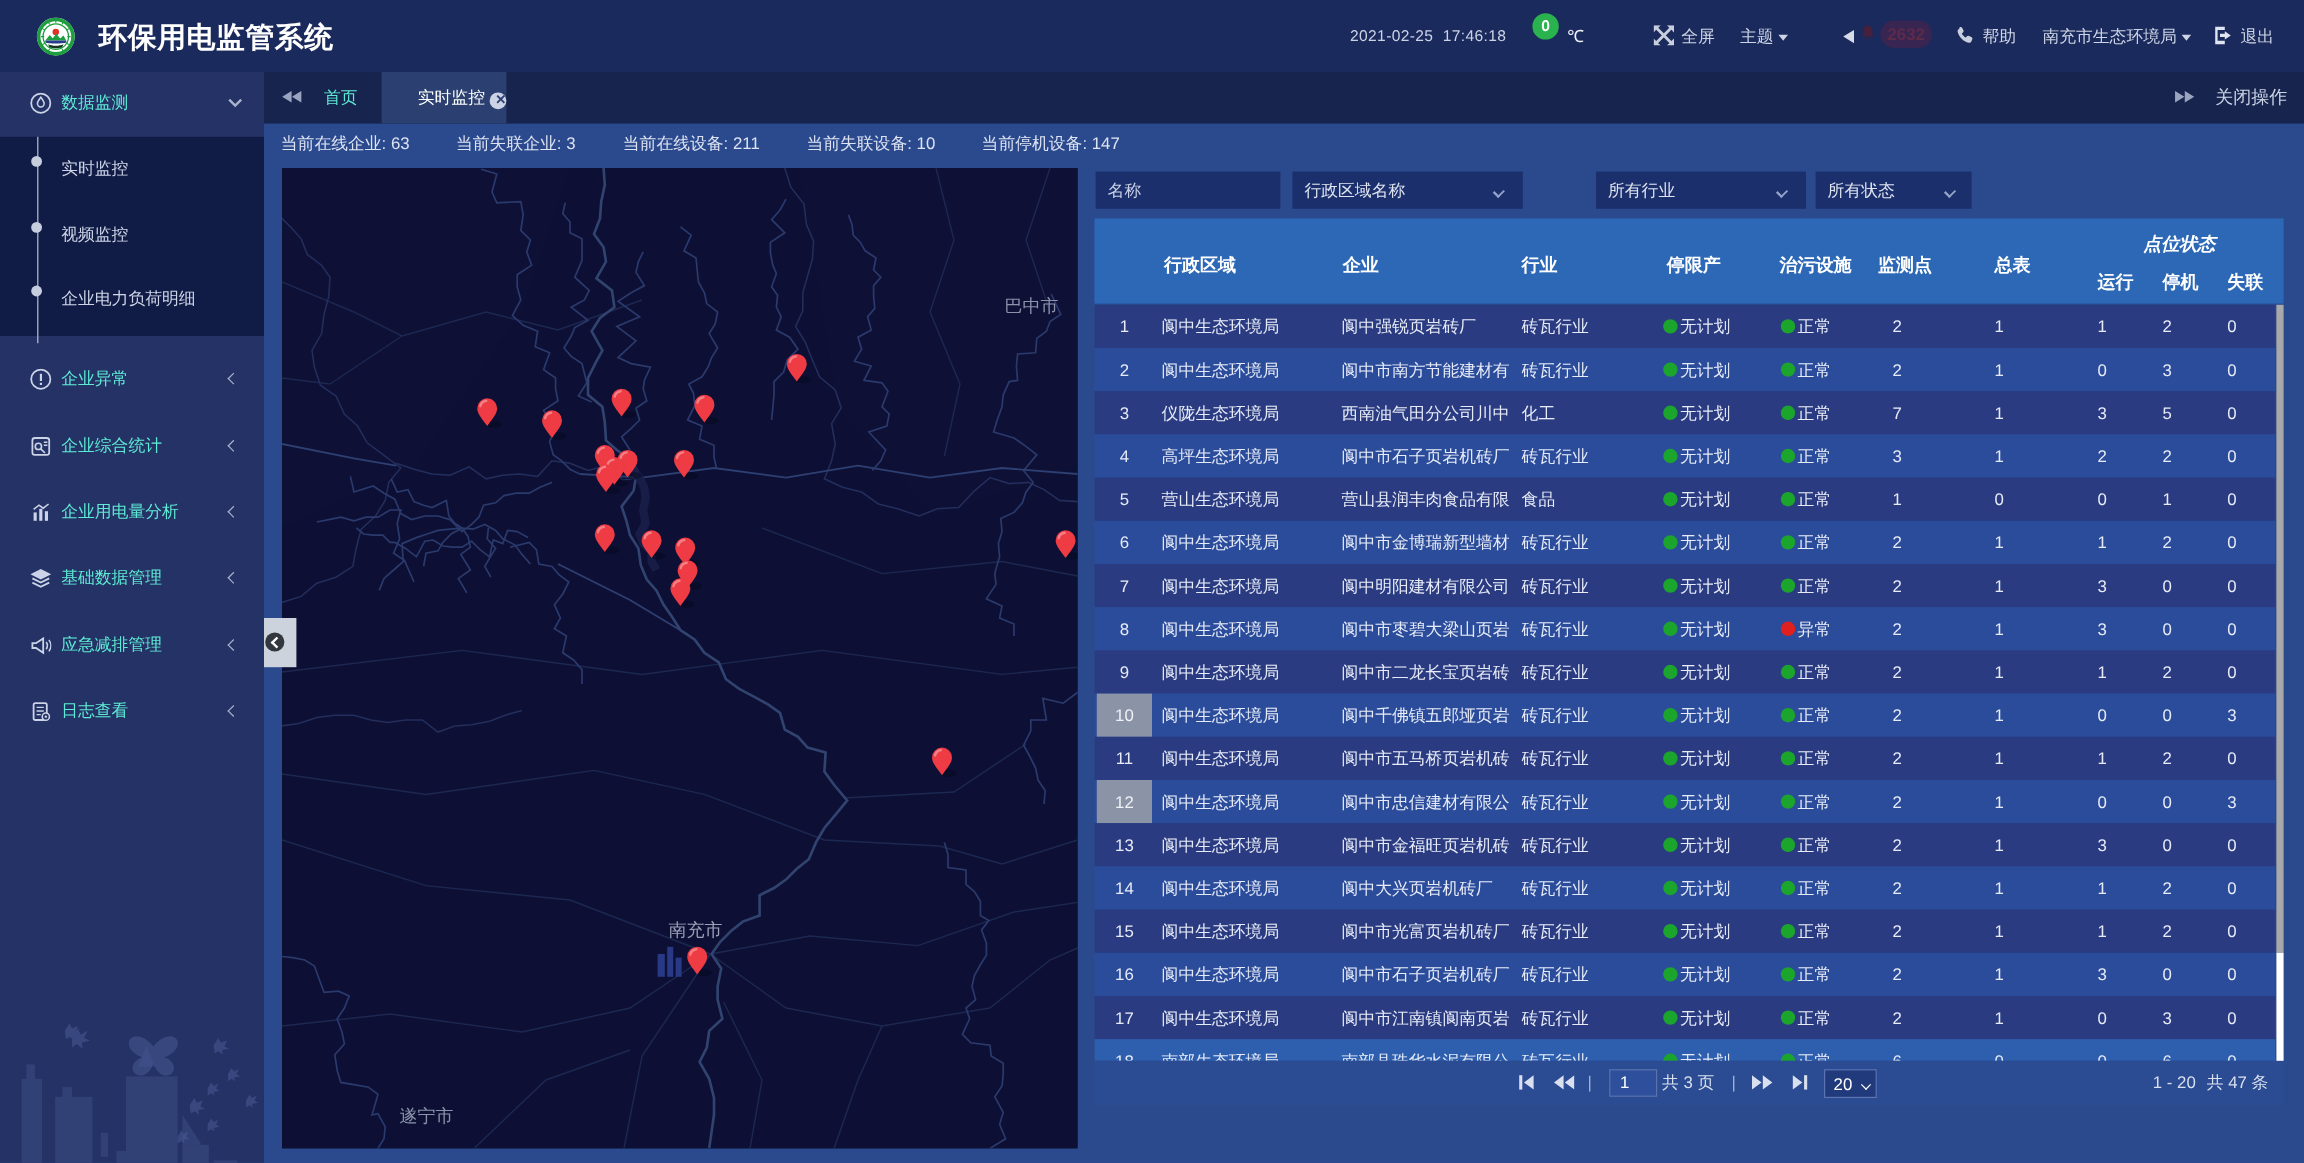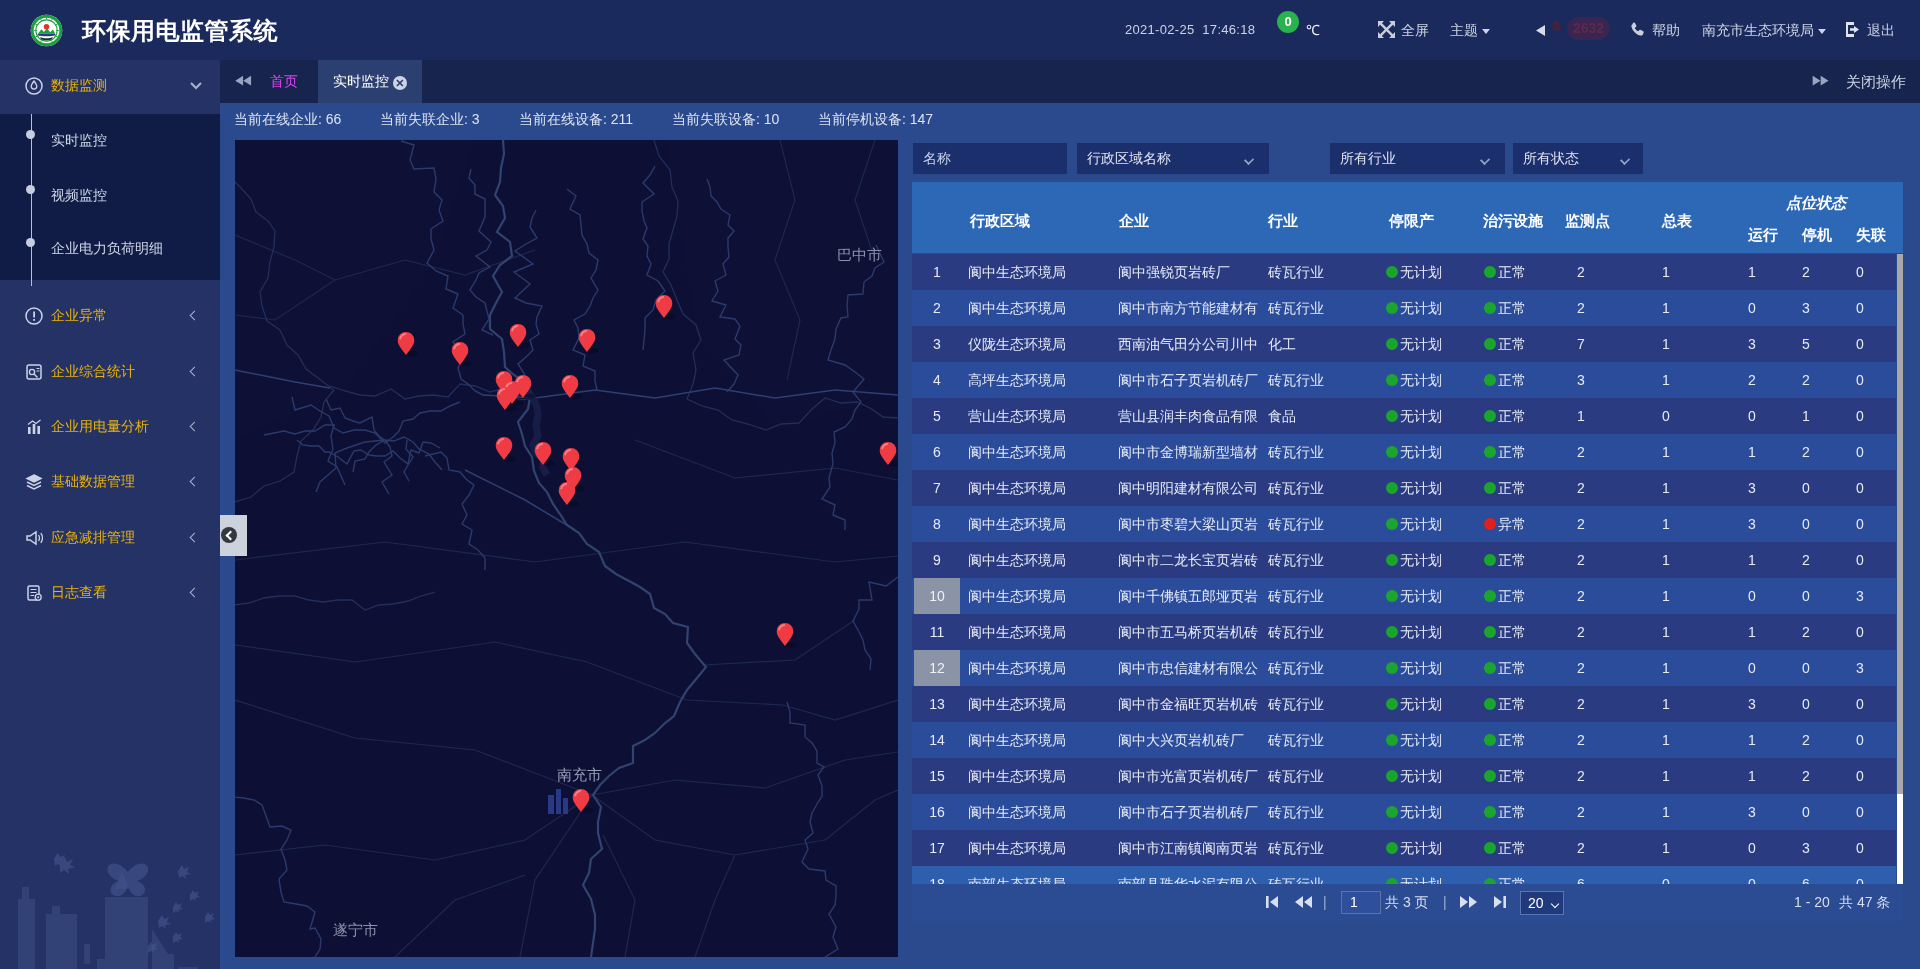--- a/index.html
+++ b/index.html
@@ -16,34 +16,34 @@
 #fullscr{left:1378px}
 #theme{left:1450px}
 #spk{left:1536px}
 #bellpill{position:absolute;left:1567px;top:17px;width:43px;height:23px;border-radius:12px;background:rgba(105,28,64,.38);color:#5e2a4a;font-size:14px;font-weight:bold;text-align:center;line-height:23px}
 #help{left:1630px}
 #org{left:1702px}
 #logout{left:1845px}
 .car{display:inline-block;width:0;height:0;border-left:4.5px solid transparent;border-right:4.5px solid transparent;border-top:5.5px solid #cdd4e6;vertical-align:middle;margin-left:4px}
 
 #side{position:absolute;left:0;top:60px;width:220px;height:909px;background:#243266;overflow:hidden}
-.mitem{position:absolute;left:0;width:220px;height:40px;color:#eab308;font-size:14px}
+.mitem{position:absolute;left:0;width:220px;height:40px;color:#5eead4;font-size:14px}
 .mitem .txt{position:absolute;left:51px;top:10px}
 .mitem .ic{position:absolute;left:25px;top:10px;width:18px;height:18px}
 .mitem .lt{position:absolute;right:22px;top:15px;width:7px;height:7px;border-left:1.6px solid #aab3cc;border-bottom:1.6px solid #aab3cc;transform:rotate(45deg)}
 #submenu{position:absolute;left:0;top:54px;width:220px;height:166px;background:#101c45}
 #subline{position:absolute;left:31px;top:54px;width:1px;height:172px;background:#b9c0d4}
 .sitem{position:absolute;left:51px;width:160px;color:#ced5e8;font-size:14px}
 .sdot{position:absolute;left:26px;width:9px;height:9px;border-radius:50%;background:#c6cddf}
 
 #tabbar{position:absolute;left:220px;top:60px;width:1700px;height:43px;background:#17254e}
 #tabrew{position:absolute;left:13px;top:13px;color:#9aa3c0;font-size:12px;letter-spacing:-4px}
-.tab{position:absolute;top:0;height:43px;line-height:43px;color:#d946ef;font-size:14px}
+.tab{position:absolute;top:0;height:43px;line-height:43px;color:#5eead4;font-size:14px}
 #tab1{left:50px}
-#tab2{left:98px;width:104px;background:#2b4070;color:#fff;text-align:center}
+#tab2{left:98px;width:104px;background:#2b4070;color:#fff;text-align:right}
 #tabfwd{position:absolute;right:94px;top:13px;color:#9aa3c0;font-size:12px;letter-spacing:-4px}
 #tabclose{position:absolute;right:14px;top:0;height:43px;line-height:43px;color:#ccd3e6;font-size:15px}
 
 .stat{position:absolute;top:111px;height:20px;color:#dde3f2;font-size:14px;white-space:nowrap}
 
 #map{position:absolute;left:235px;top:140px;width:663px;height:817px;background:#0d1034}
 #handle{position:absolute;left:220px;top:515px;width:27px;height:41px;background:#ccd3dd;z-index:5}
 #handle .cir{position:absolute;left:1px;top:12px;width:16px;height:16px;border-radius:50%;background:#33383f}
 #handle .cir:after{content:"";position:absolute;left:6px;top:4.5px;width:5px;height:5px;border-left:2px solid #fff;border-bottom:2px solid #fff;transform:rotate(45deg)}
 
@@ -254,21 +254,21 @@
 </div>
 
 <div id="tabbar">
 <div id="tabrew">◀◀&nbsp;</div>
 <div class="tab" id="tab1">首页</div>
 <div class="tab" id="tab2">实时监控 <span style="display:inline-block;width:14px;height:14px;border-radius:50%;background:#cdd3e6;color:#2b4070;font-size:11px;line-height:14px;vertical-align:-1px;font-weight:bold">✕</span></div>
 <div id="tabfwd">▶▶&nbsp;</div>
 <div id="tabclose">关闭操作</div>
 </div>
 
-<div class="stat" style="left:234px">当前在线企业: 66</div>
+<div class="stat" style="left:234px">当前在线企业: 63</div>
 <div class="stat" style="left:380px">当前失联企业: 3</div>
 <div class="stat" style="left:519px">当前在线设备: 211</div>
 <div class="stat" style="left:672px">当前失联设备: 10</div>
 <div class="stat" style="left:818px">当前停机设备: 147</div>
 
 <svg id="map" viewBox="0 0 663 817">
 <rect width="663" height="817" fill="#0d1034"></rect>
 <g fill="#10123a" opacity=".45">
       <path d="M0 0h240l-40 120-90 130L0 300Z"></path>
       <path d="M430 0h233v250l-120 40-80-90Z"></path>

